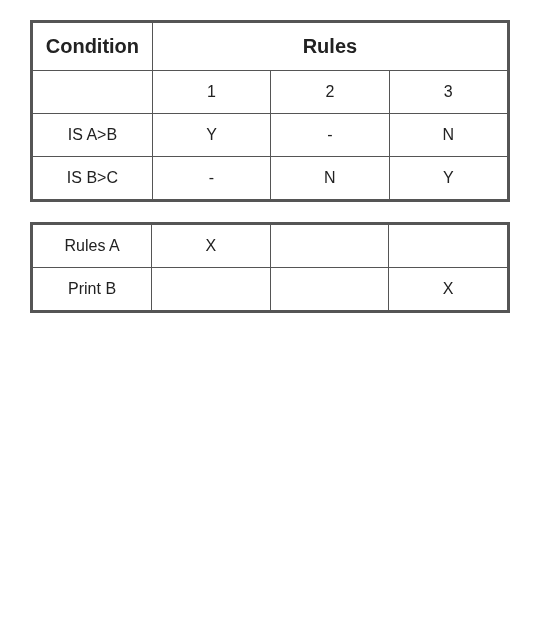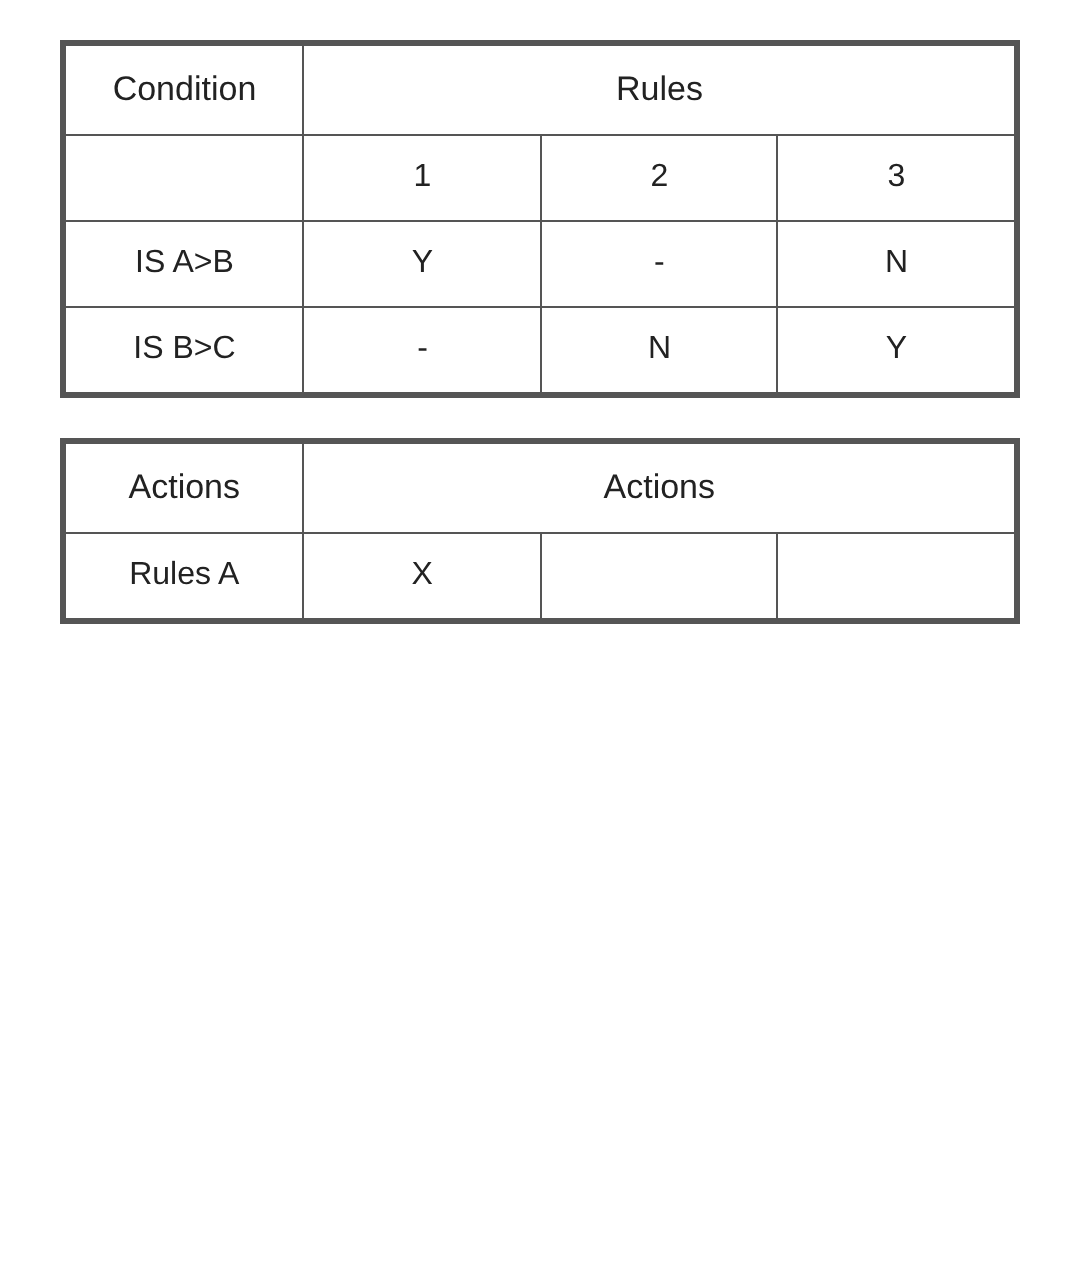--- a/index.html
+++ b/index.html
@@ -33,22 +33,22 @@
 
     td, th {
       border: 1px solid #555;
       text-align: center;
       padding: 12px 8px;
       font-size: 16px;
       color: #222;
     }
 
     .header-cell {
-      font-weight: normal;
-      font-size: 17px;
+      font-weight: bold;
+      font-size: 20px;
     }
 
     .condition-col {
       width: 120px;
     }
 
     .rule-col {
       width: 120px;
     }
   </style>
@@ -84,26 +84,28 @@
         <td>Y</td>
       </tr>
     </tbody>
   </table>
 </div>
 
 <div class="table-container">
   <table>
     <tbody>
 
-      <tr>
-        <td class="header-cell condition-col">Actions</td>
-        <td class="header-cell" colspan="3">Actions</td>
-      </tr>
 
       <tr>
         <td class="condition-col">Rules A</td>
         <td class="rule-col">X</td>
         <td class="rule-col"></td>
         <td class="rule-col"></td>
       </tr>
+      <tr>
+        <td class="condition-col">Print B</td>
+        <td class="rule-col"></td>
+        <td class="rule-col"></td>
+        <td class="rule-col">X</td>
+      </tr>
     </tbody>
   </table>
 </div>
 
 </body></html>

